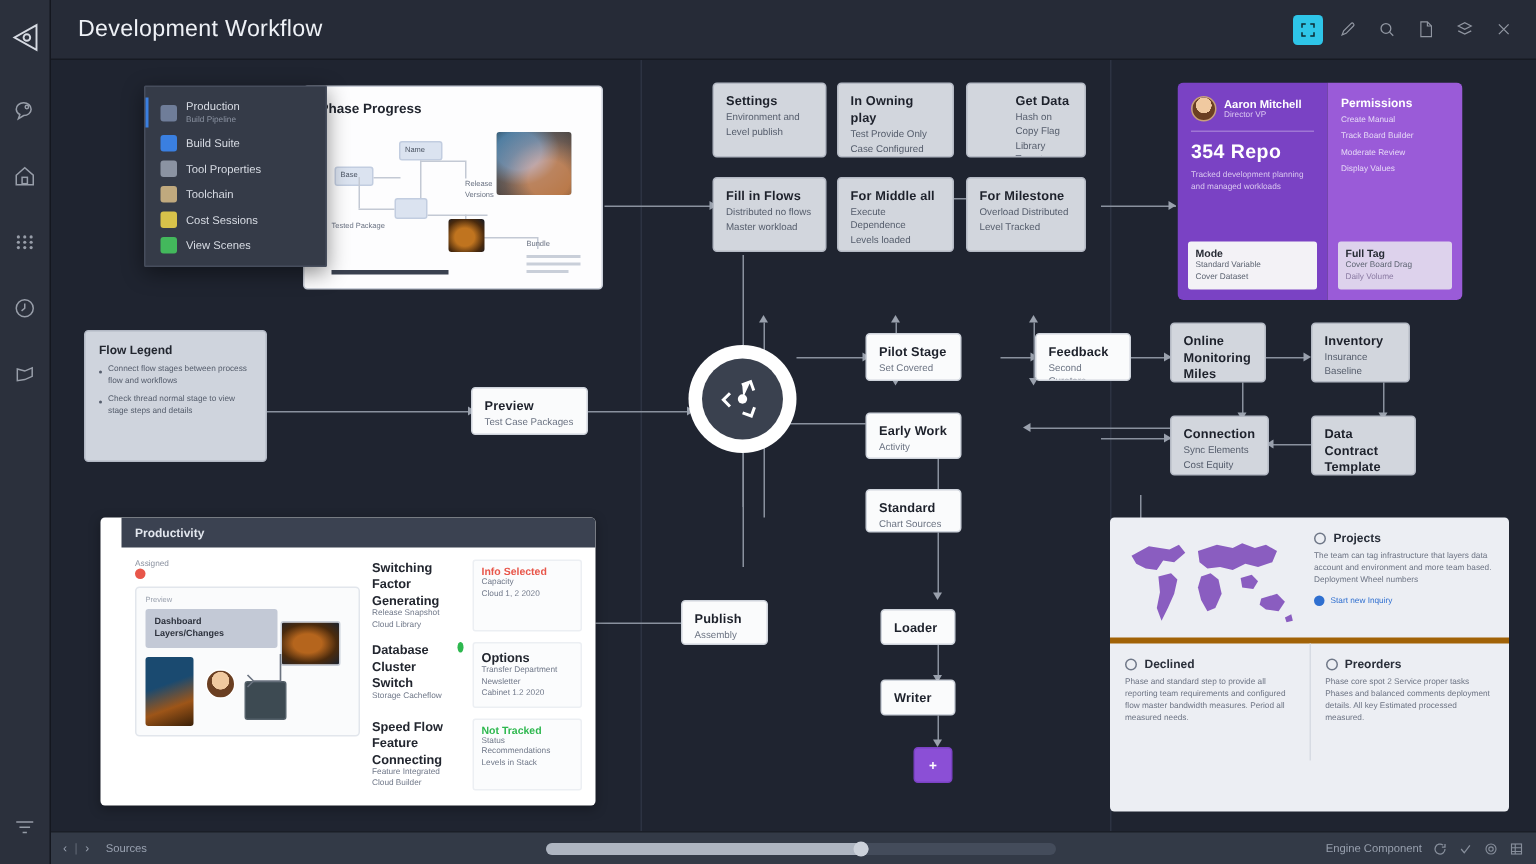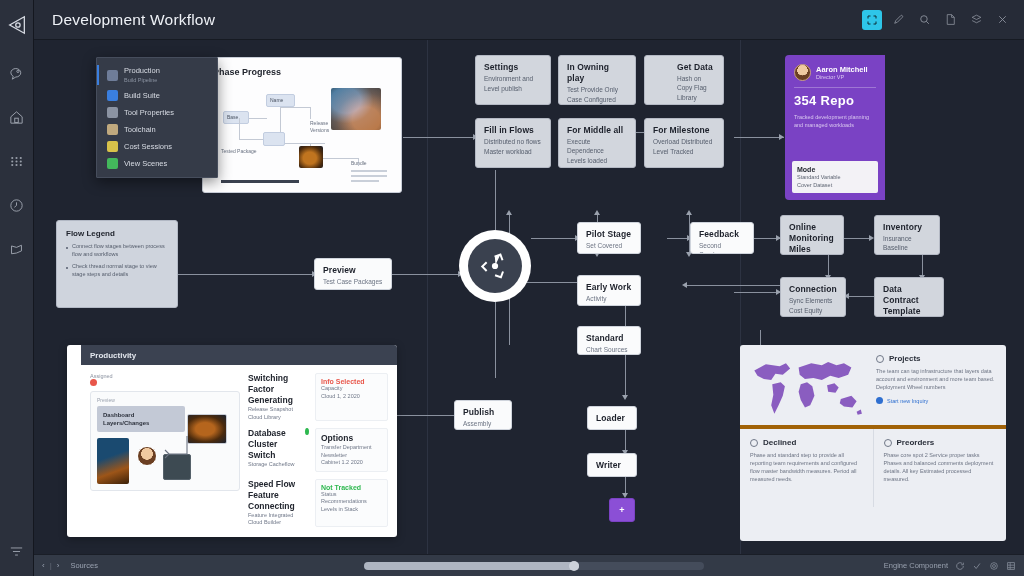--- a/index.html
+++ b/index.html
@@ -620,20 +620,32 @@
           </div>
           <div class="stat-rule"></div>
           <div class="stat-big">354 Repo</div>
           <div class="stat-desc">Tracked development planning and managed workloads</div>
           <div class="subcard">
             <div class="sc-title">Mode</div>
             <div class="sc-line">Standard Variable</div>
             <div class="sc-line">Cover Dataset</div>
           </div>
         </div>
+        <div class="stat-b">
+          <div class="stat-b-title">Permissions</div>
+          <div class="stat-b-line">Create Manual</div>
+          <div class="stat-b-line">Track Board Builder</div>
+          <div class="stat-b-line">Moderate Review</div>
+          <div class="stat-b-line">Display Values</div>
+          <div class="subcard tinted">
+            <div class="sc-title">Full Tag</div>
+            <div class="sc-line">Cover Board Drag</div>
+            <div class="sc-line muted">Daily Volume</div>
+          </div>
+        </div>
       </div>
 
       <div class="contentcard">
         <div class="cc-header">
           <div class="cc-header-text">Productivity</div>
         </div>
         <div class="cc-body">
           <div class="cc-left">
             <div class="cc-eyebrow">Assigned</div>
             <div style="display:flex; align-items:flex-start; justify-content:space-between;">

